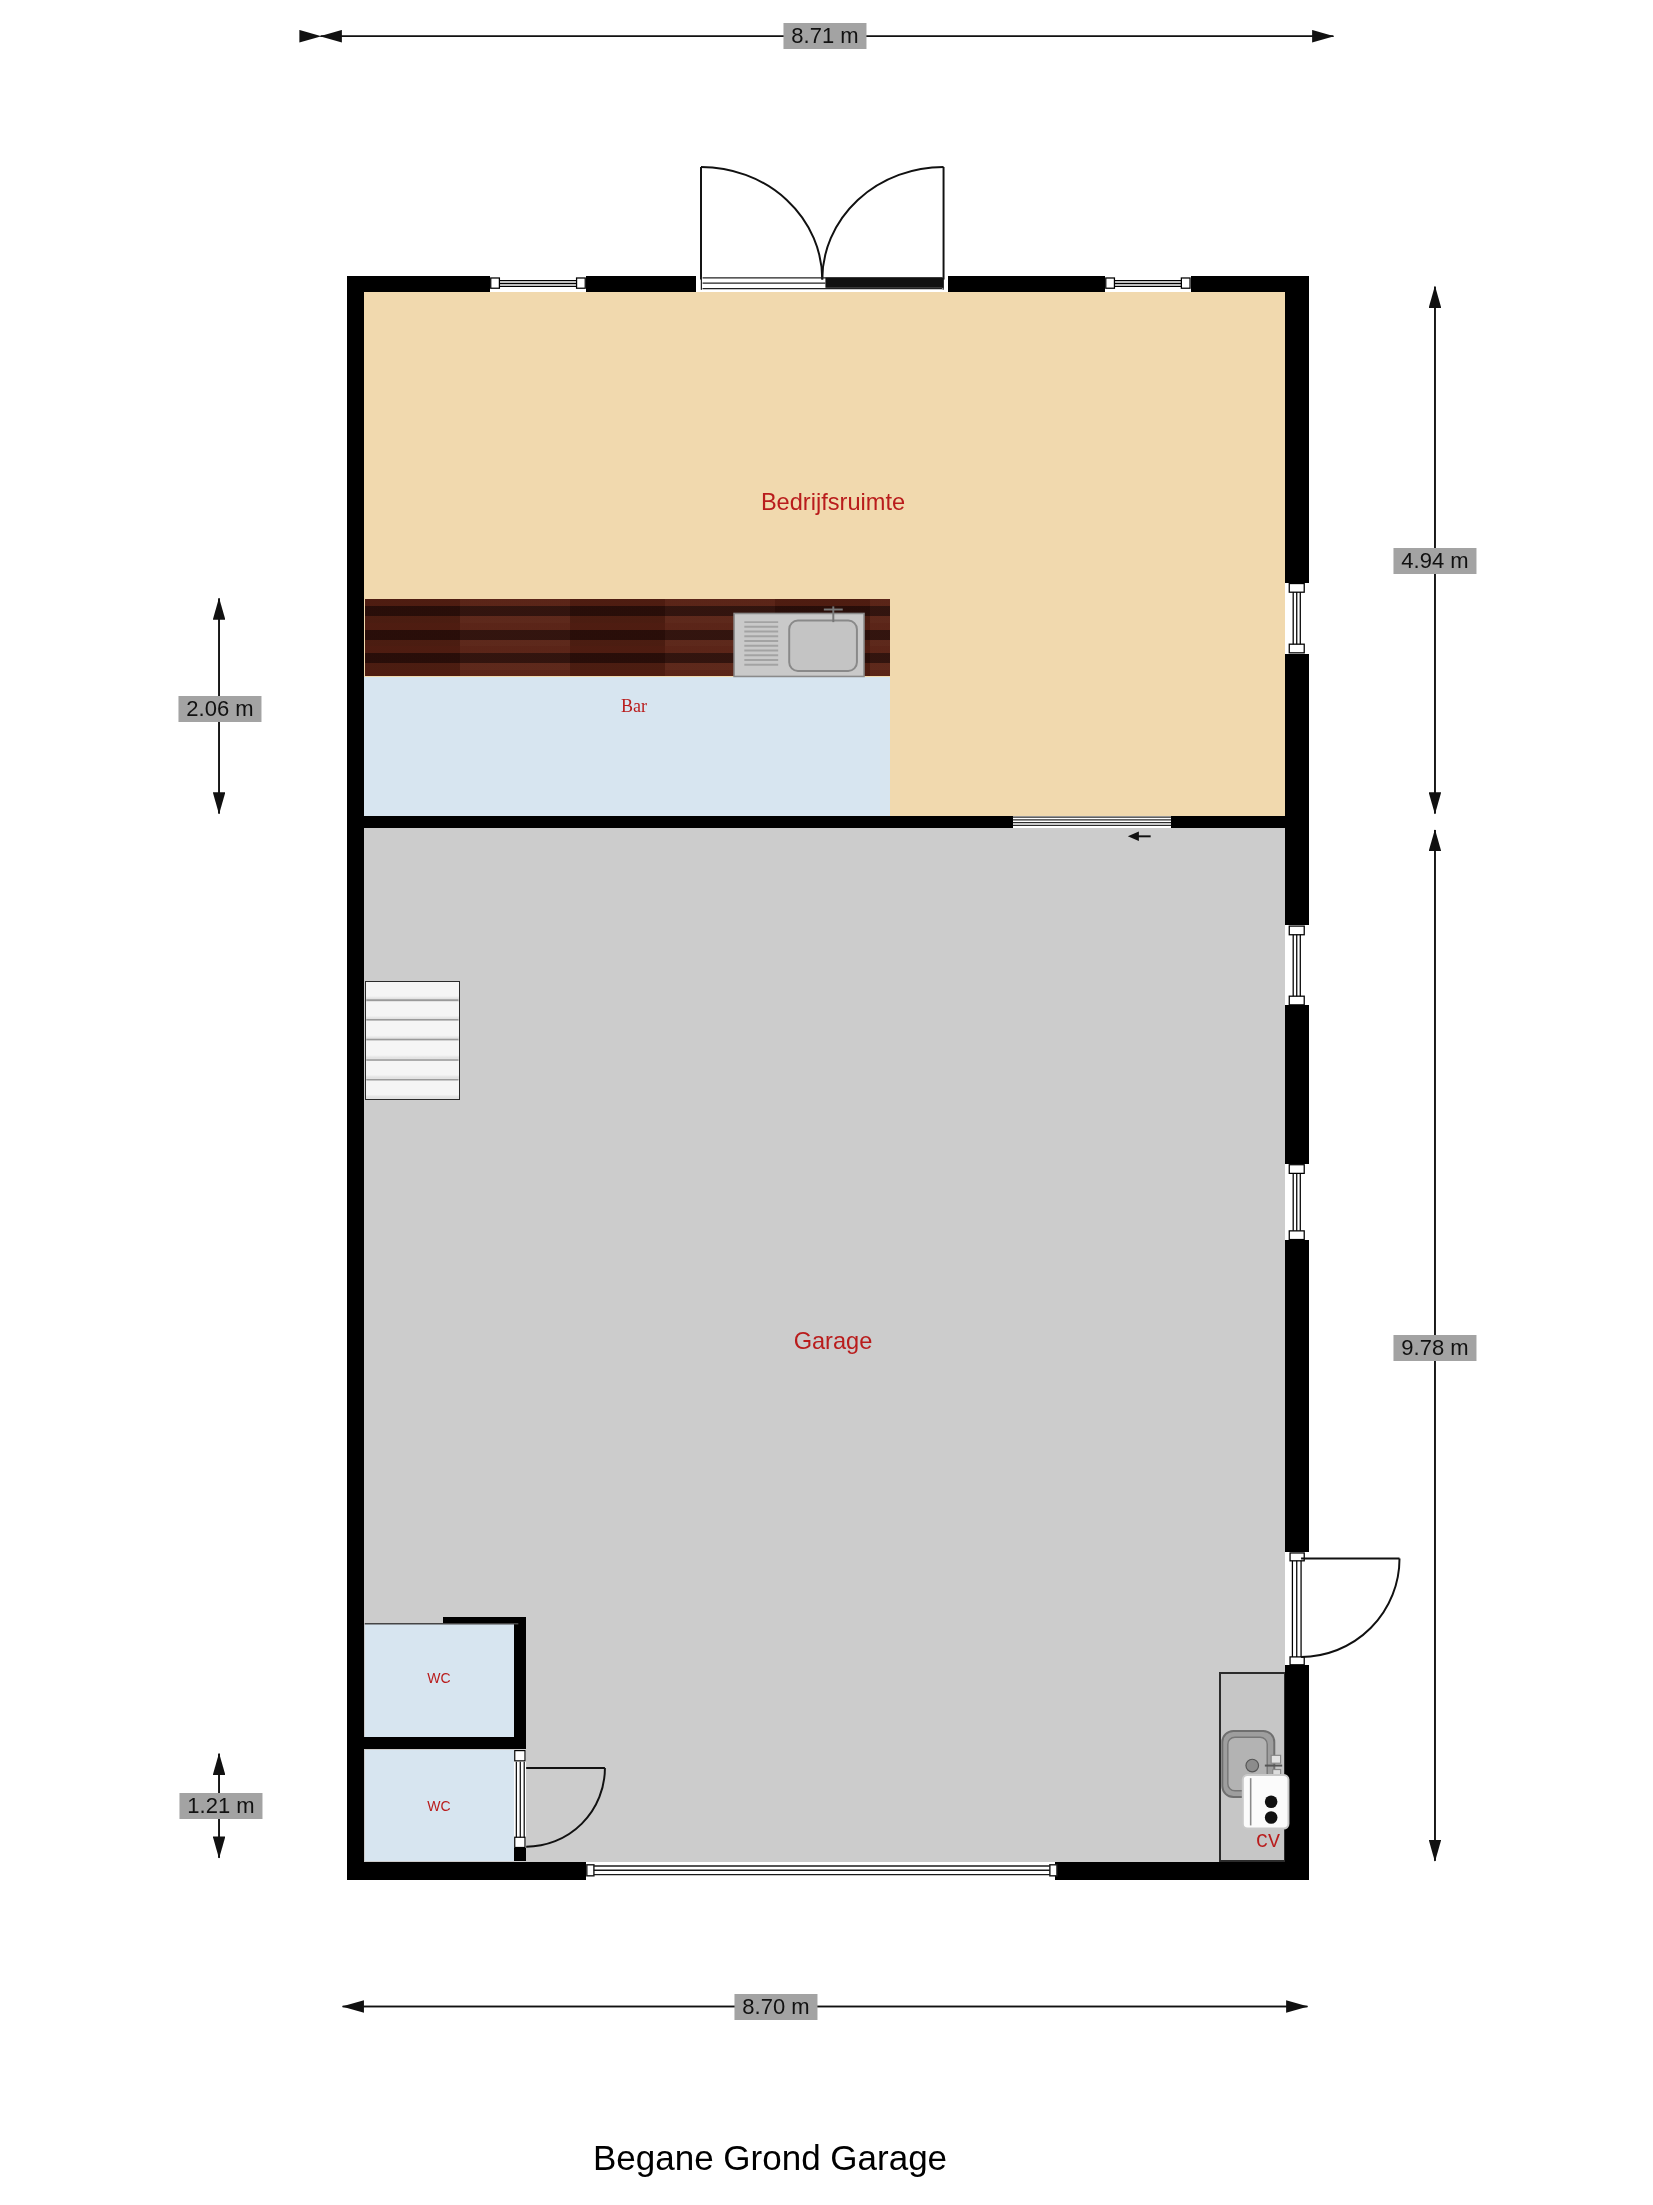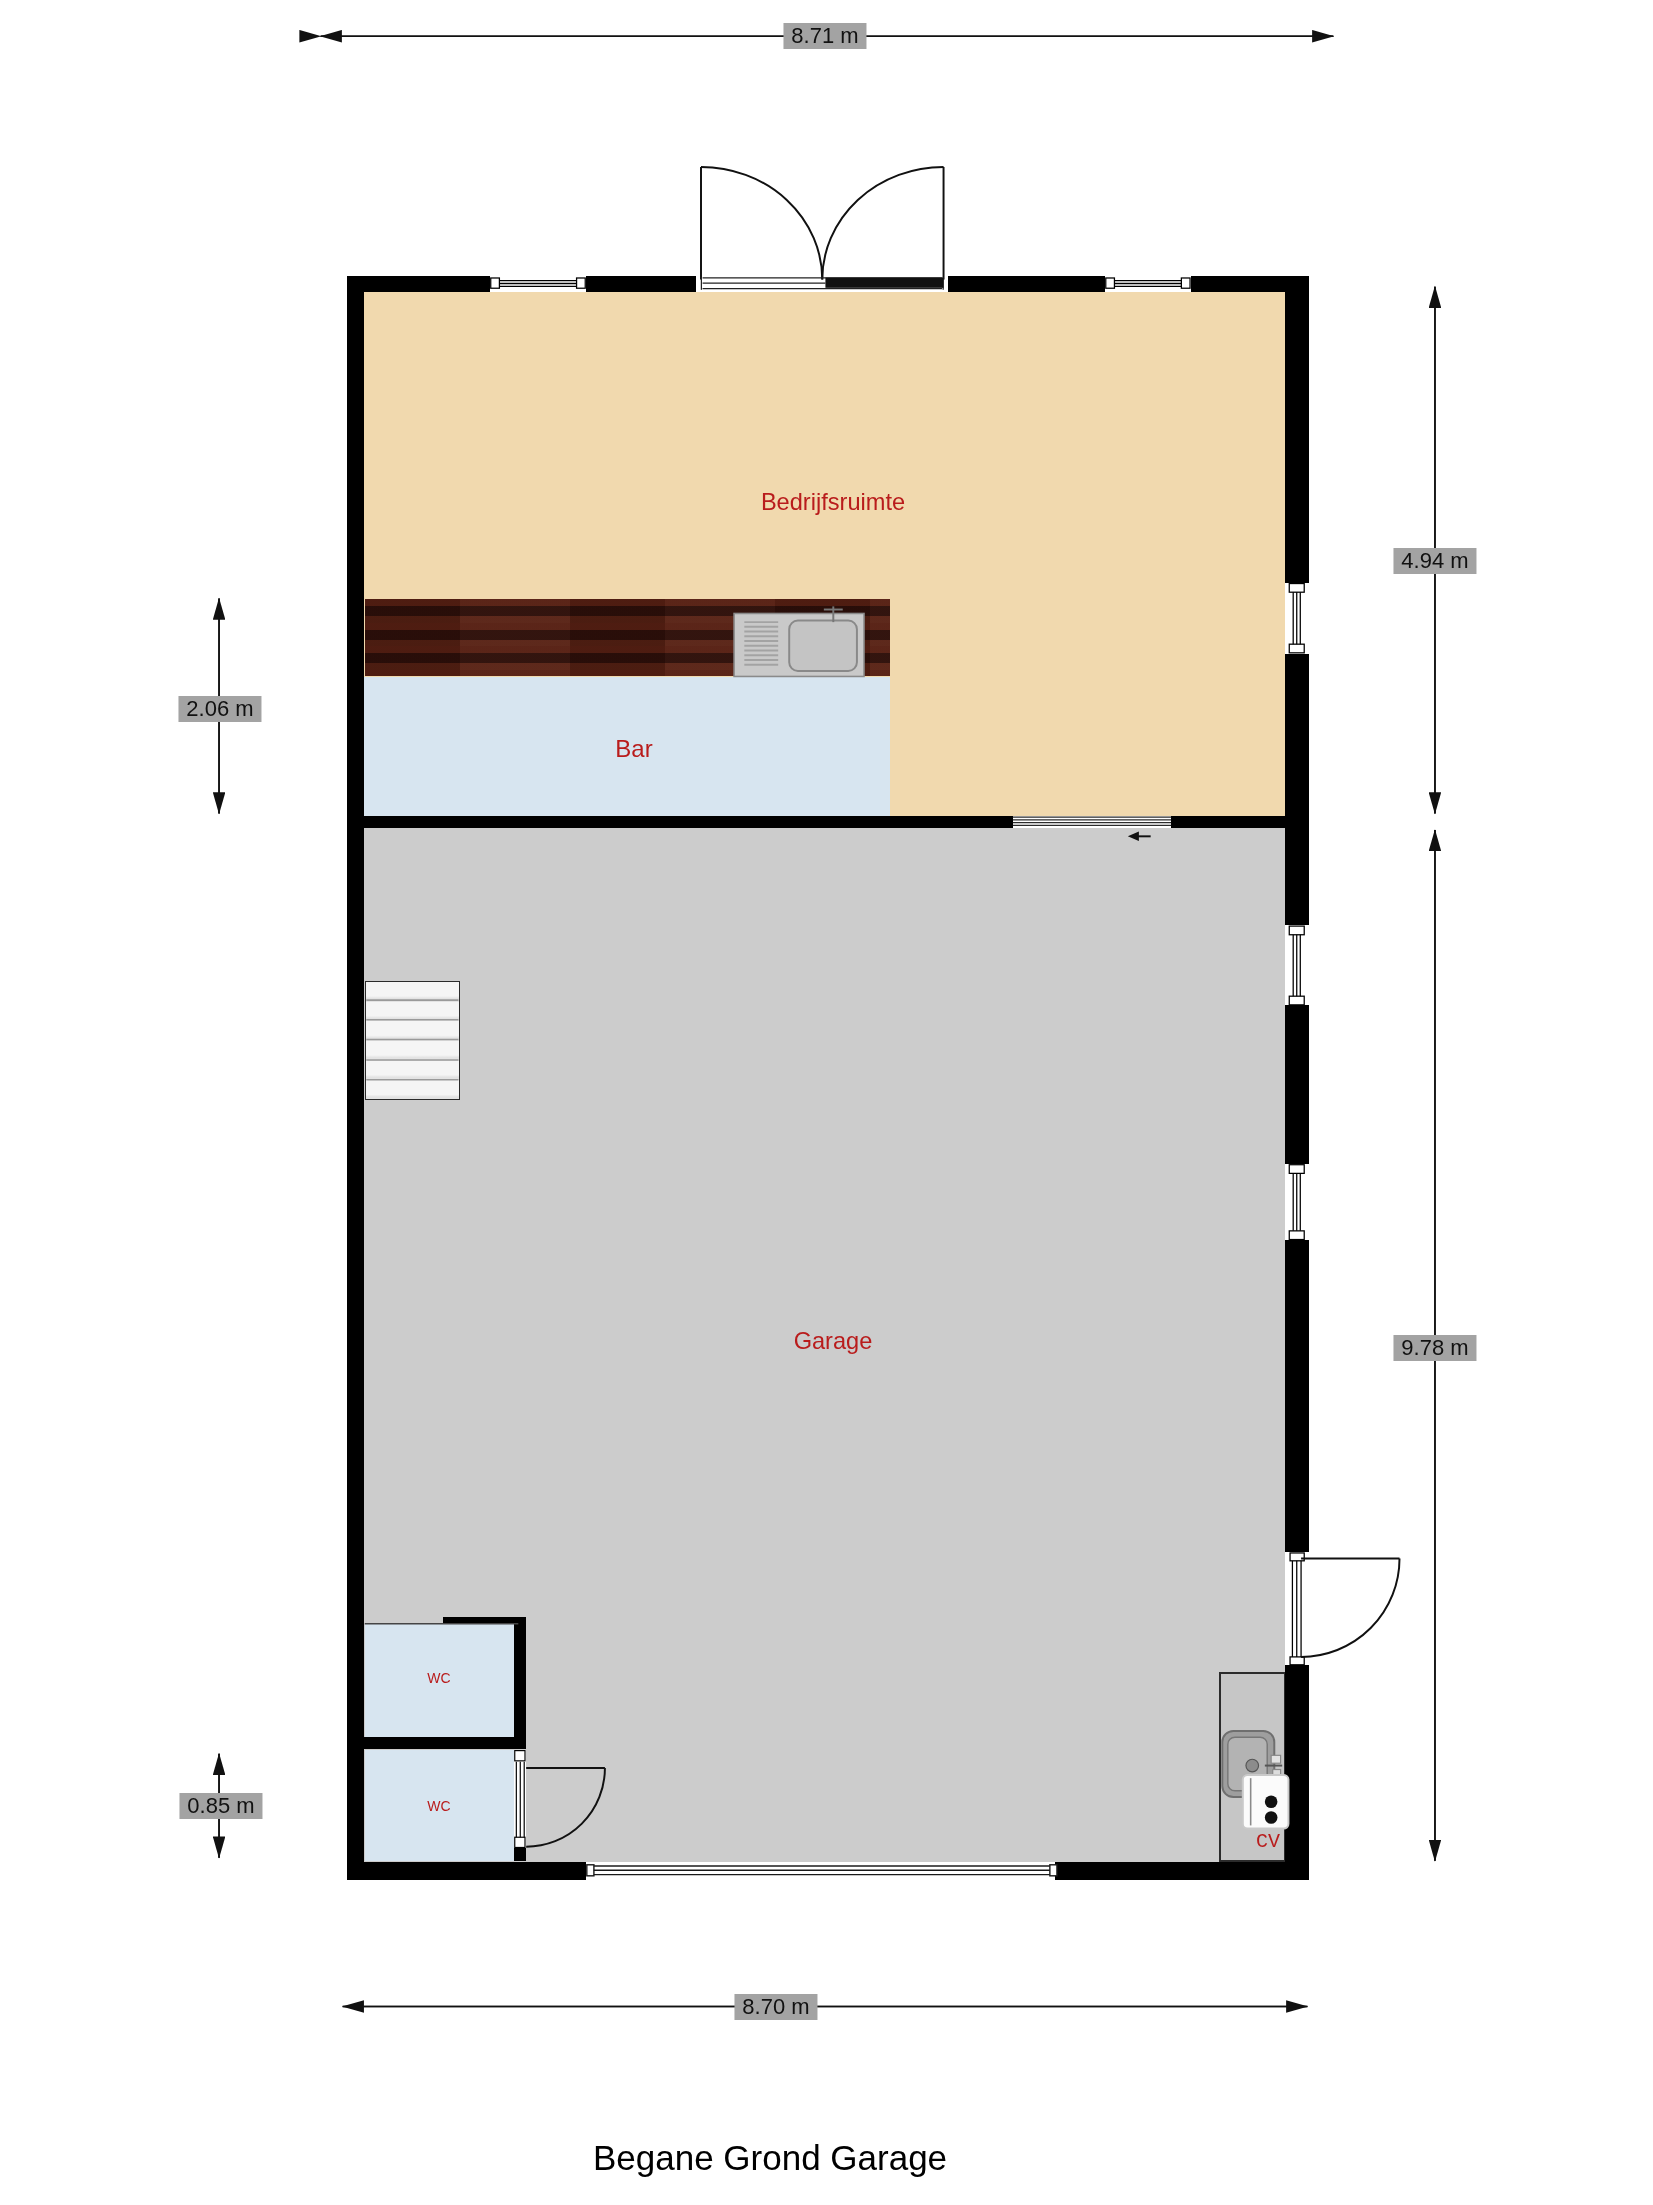--- a/index.html
+++ b/index.html
@@ -217,28 +217,28 @@
       <line x1="278" y1="2359" x2="278" y2="2227" marker-end="url(#arr)"></line>
       <line x1="278" y1="2227" x2="278" y2="2359" marker-end="url(#arr)"></line>
       <line x1="1822" y1="1033" x2="1822" y2="364" marker-end="url(#arr)"></line>
       <line x1="1822" y1="364" x2="1822" y2="1033" marker-end="url(#arr)"></line>
       <line x1="1822" y1="2363" x2="1822" y2="1054" marker-end="url(#arr)"></line>
       <line x1="1822" y1="1054" x2="1822" y2="2363" marker-end="url(#arr)"></line>
     </g>
   </svg>
 
   <div class="lbl room-lbl" style="left:833px;top:502px;">Bedrijfsruimte</div>
-  <div class="lbl room-lbl" style="left:634px;top:749px;font-size:24px;">Bar</div>
+  <div class="lbl room-lbl" style="left:634px;top:706px;font-size:18px;font-family:Liberation Serif, serif;">Bar</div>
   <div class="lbl room-lbl" style="left:833px;top:1341px;">Garage</div>
   <div class="lbl wc-lbl" style="left:439px;top:1678px;">WC</div>
   <div class="lbl wc-lbl" style="left:439px;top:1806px;">WC</div>
   <div class="lbl cv-lbl" style="left:1268px;top:1841px;">CV</div>
 
   <div class="lbl dim-lbl" style="left:825px;top:36px;">8.71 m</div>
   <div class="lbl dim-lbl" style="left:776px;top:2007px;">8.70 m</div>
   <div class="lbl dim-lbl" style="left:220px;top:709px;">2.06 m</div>
-  <div class="lbl dim-lbl" style="left:221px;top:1806px;">0.85 m</div>
+  <div class="lbl dim-lbl" style="left:221px;top:1806px;">1.21 m</div>
   <div class="lbl dim-lbl" style="left:1435px;top:561px;">4.94 m</div>
   <div class="lbl dim-lbl" style="left:1435px;top:1348px;">9.78 m</div>
 
   <div class="lbl title-lbl" style="left:770px;top:2158px;">Begane Grond Garage</div>
 </div>
 
 
 </body></html>

